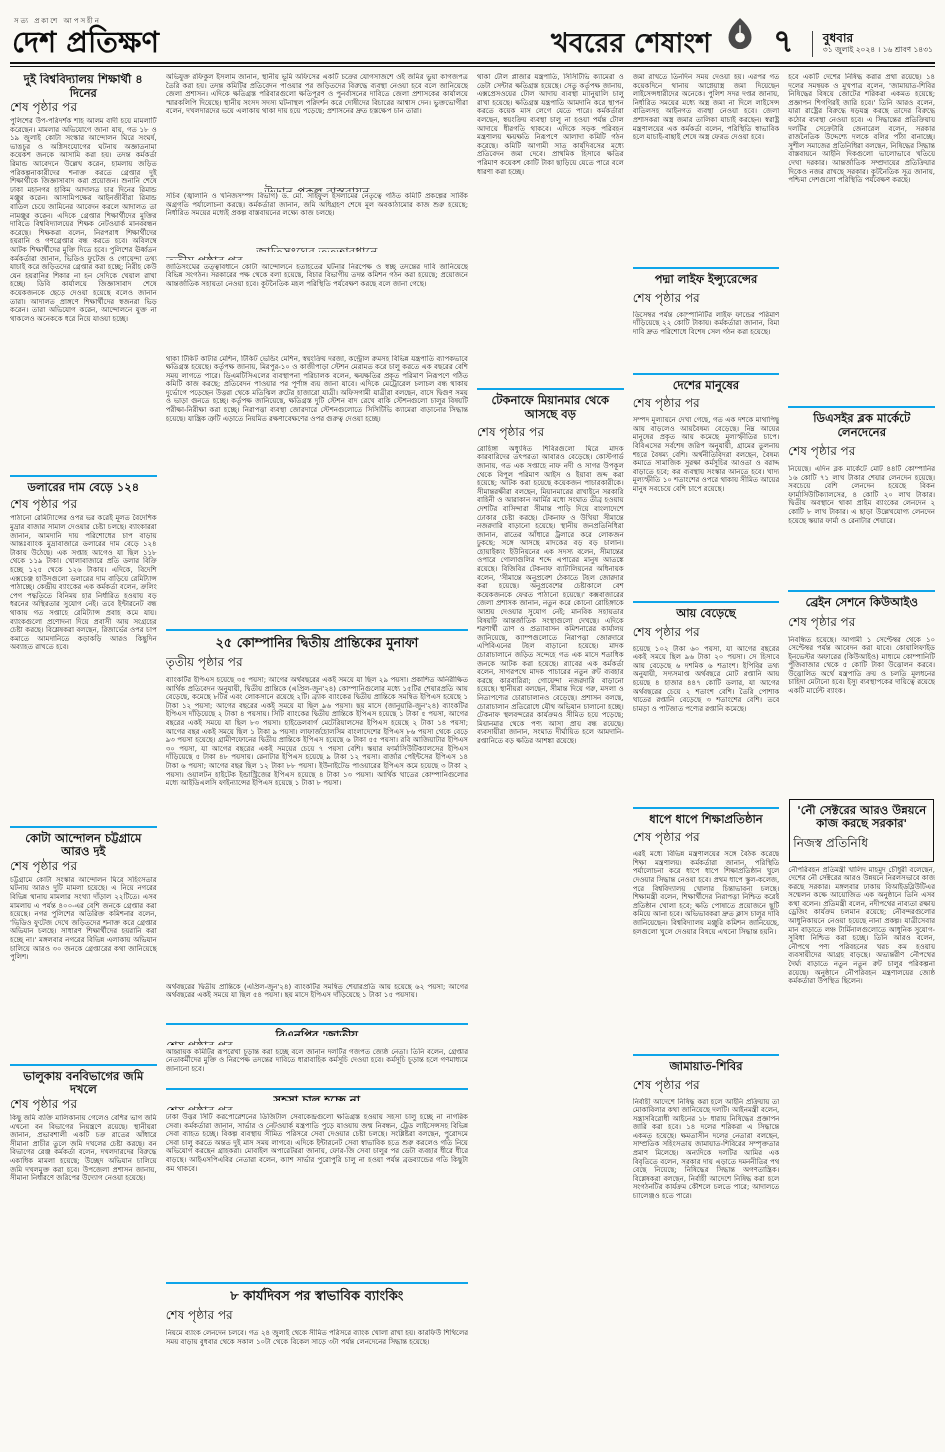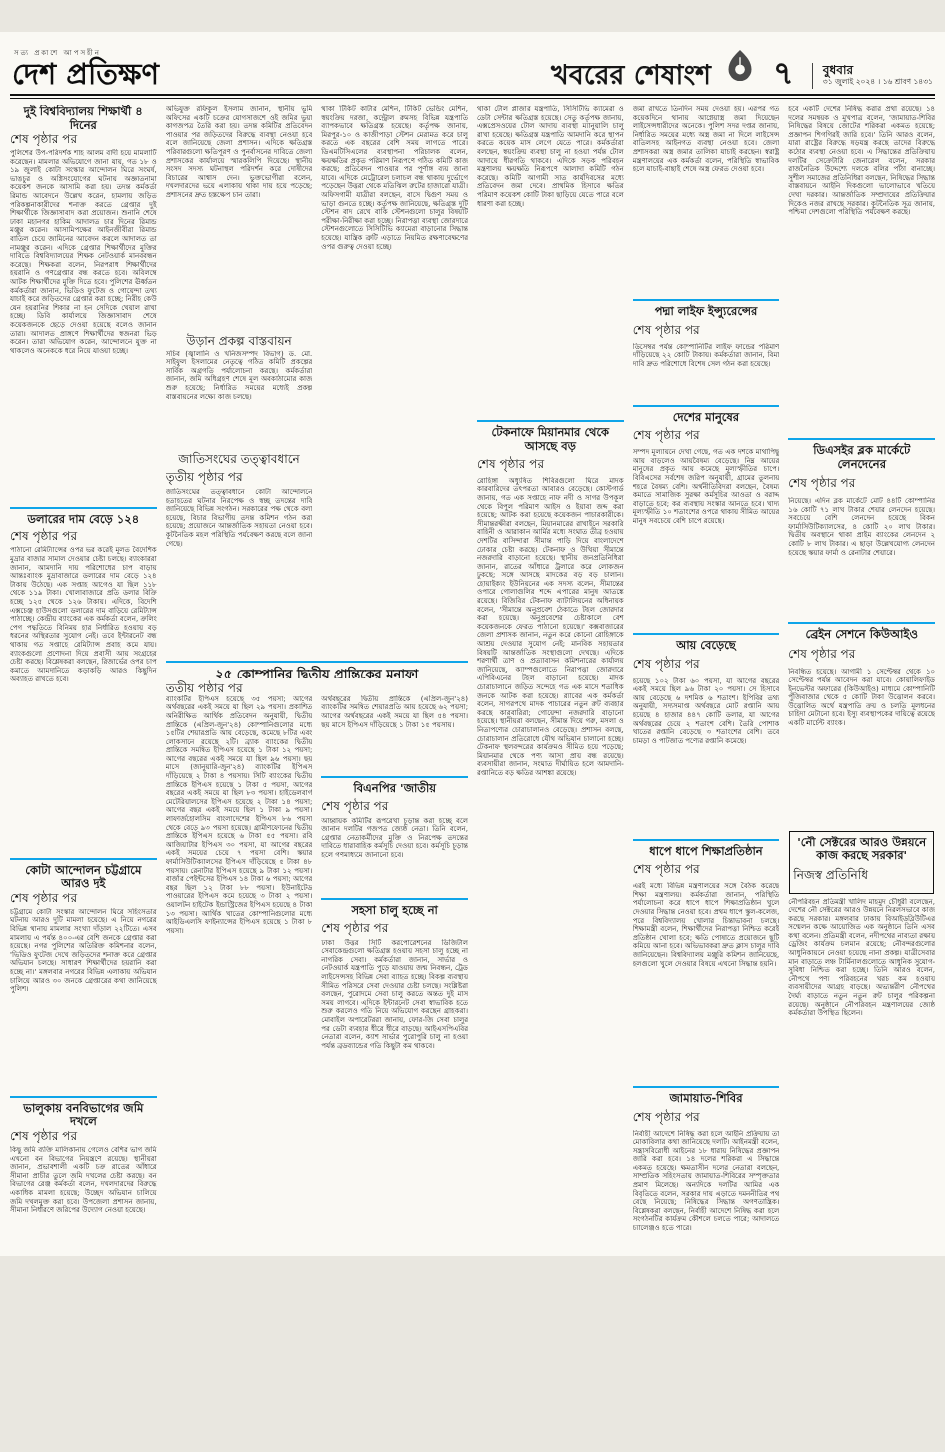--- a/index.html
+++ b/index.html
@@ -3,25 +3,24 @@
 <meta charset="utf-8">
 <style>
   * { margin:0; padding:0; box-sizing:border-box; }
   html,body { width:945px; height:1452px; }
   body {
     background:#e9e7e0;
     font-family:"DejaVu Sans", sans-serif;
     color:#161616;
   }
   .page {
-    width:945px; height:1224px;
+    width:945px; height:1452px;
     background:#faf9f4;
     padding:6px 10px 8px;
     overflow:hidden;
-    margin-top:32px;
   }
   
   .header {
     display:flex; align-items:flex-end; justify-content:space-between;
     padding:2px 2px 5px;
     height:56px;
   }
   .mast { display:flex; flex-direction:column; justify-content:flex-end; }
   .tagline { font-size:7px; letter-spacing:2px; color:#333; padding-left:2px; }
   .masthead {
@@ -45,21 +44,21 @@
   .dateline { font-size:7.5px; line-height:10px; color:#222; }
   .rule-thick { border-top:2.5px solid #111; }
   .rule-thin  { border-top:1px solid #111; margin-top:2px; margin-bottom:6px; }
   
   .columns {
     display:flex; gap:9px;
     height:1368px; overflow:hidden;
   }
   .col { flex:1 1 0; min-width:0; overflow:hidden; display:flex; flex-direction:column; }
   .colgroup { flex:2 1 9px; min-width:0; overflow:hidden; display:flex; flex-direction:column; }
-  .pair { display:flex; gap:9px; overflow:hidden; }
+  .pair { display:flex; gap:9px; overflow:hidden;flex-direction:column; }
   .pair .subcol { flex:1 1 0; min-width:0; overflow:hidden; display:flex; flex-direction:column; }
   .pair.p0 { height:554px; flex:0 0 auto; }
   .pair.p2 { height:604px; flex:0 0 auto; }
   .pair.p4 { flex:1 1 auto; }
   
   .blk { overflow:hidden; }
   .blk.body {
     font-size:7px; line-height:8.6px; text-align:justify;
     color:#1b1b1b; margin-bottom:3px;
     word-break:break-word;

